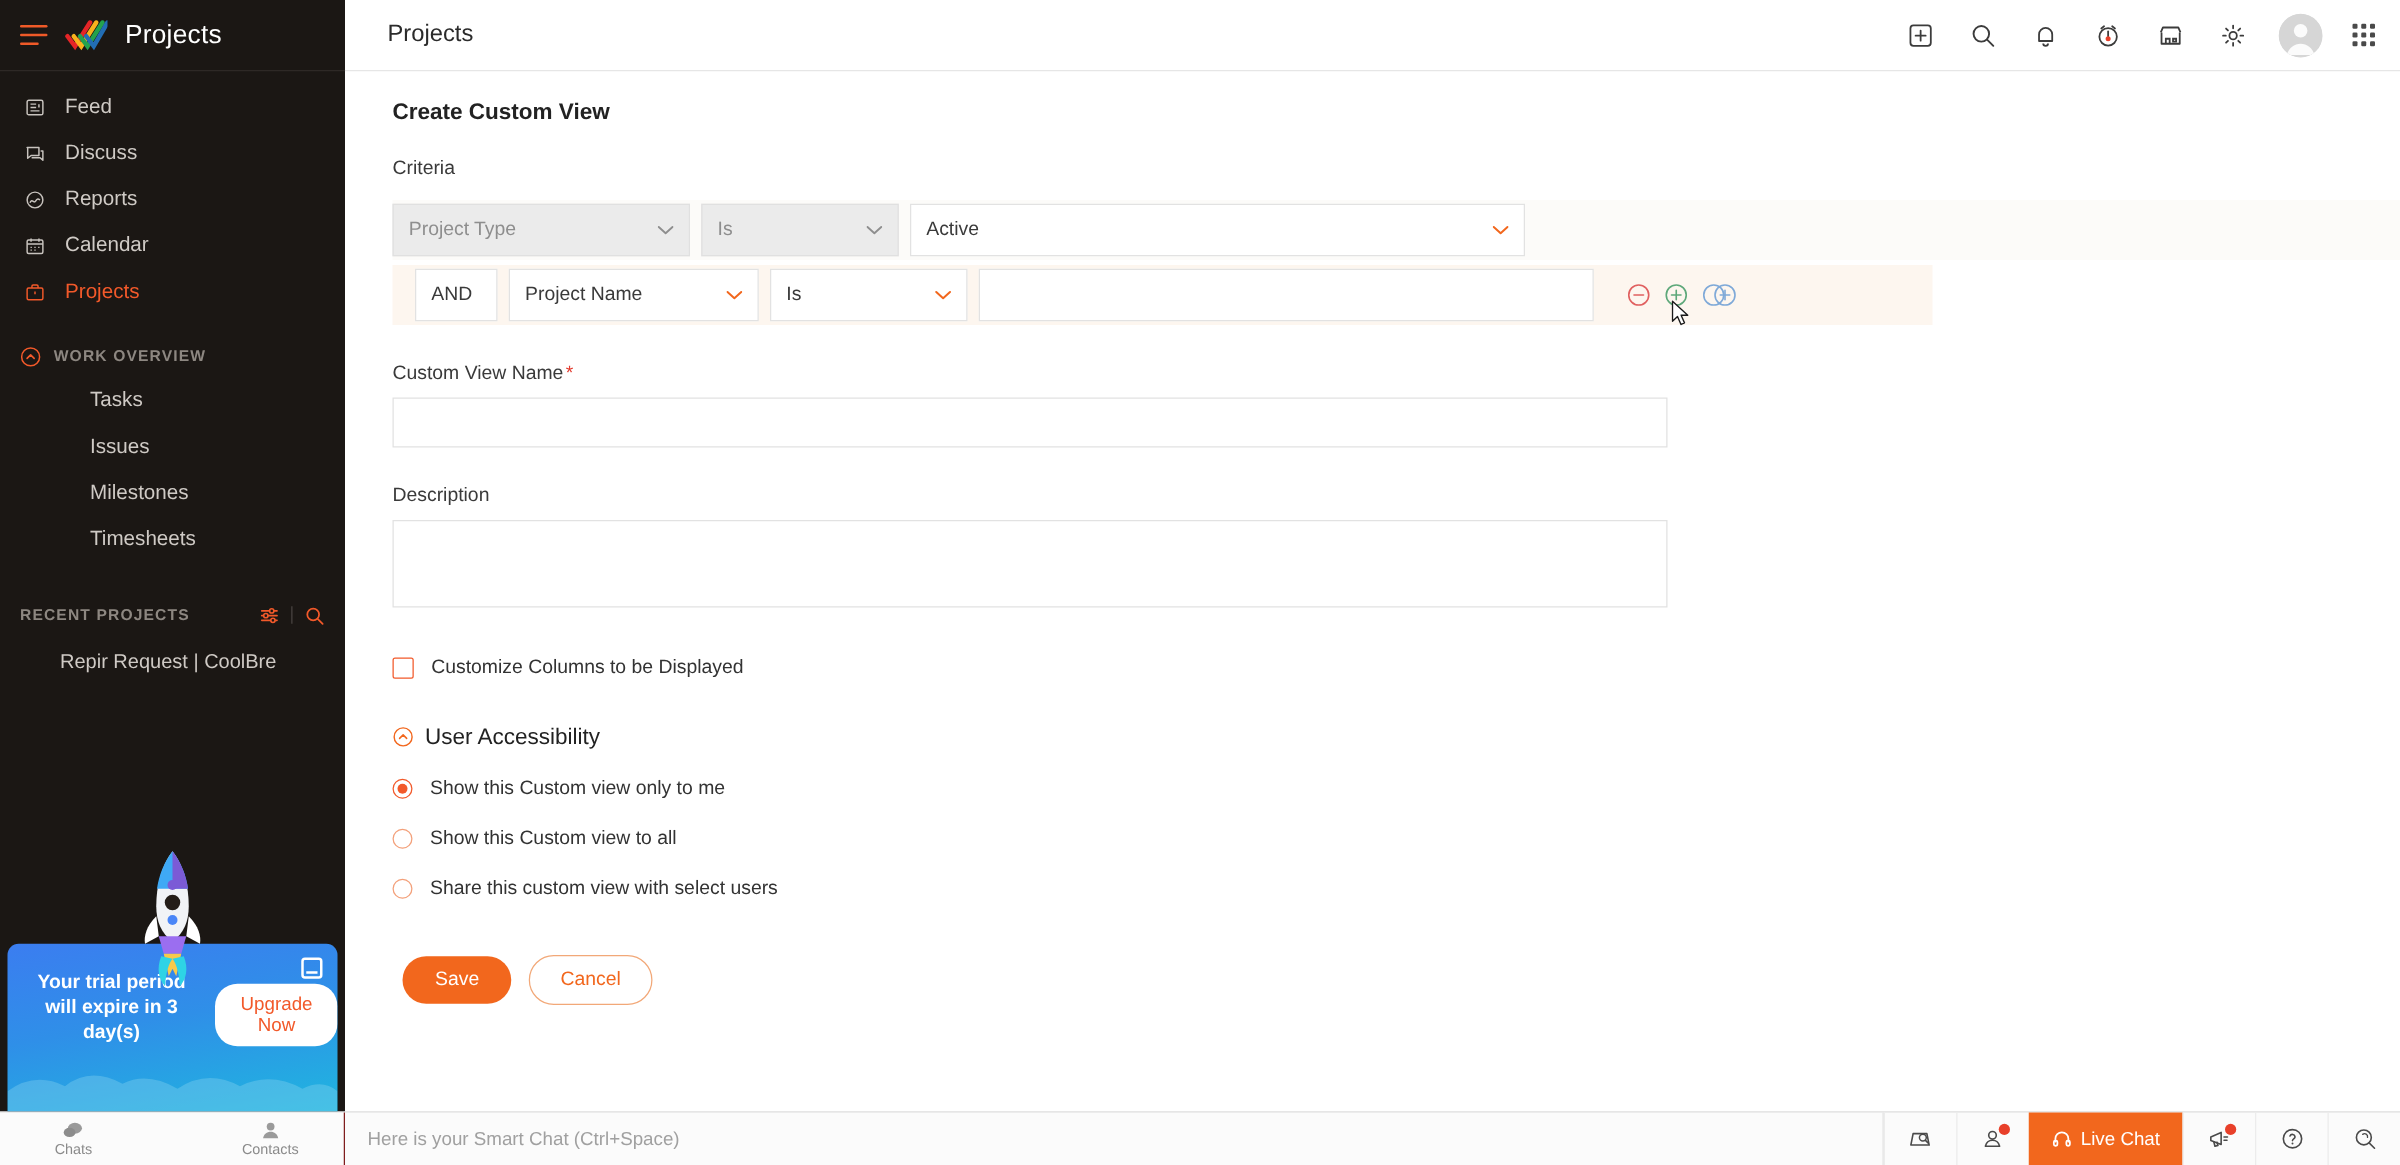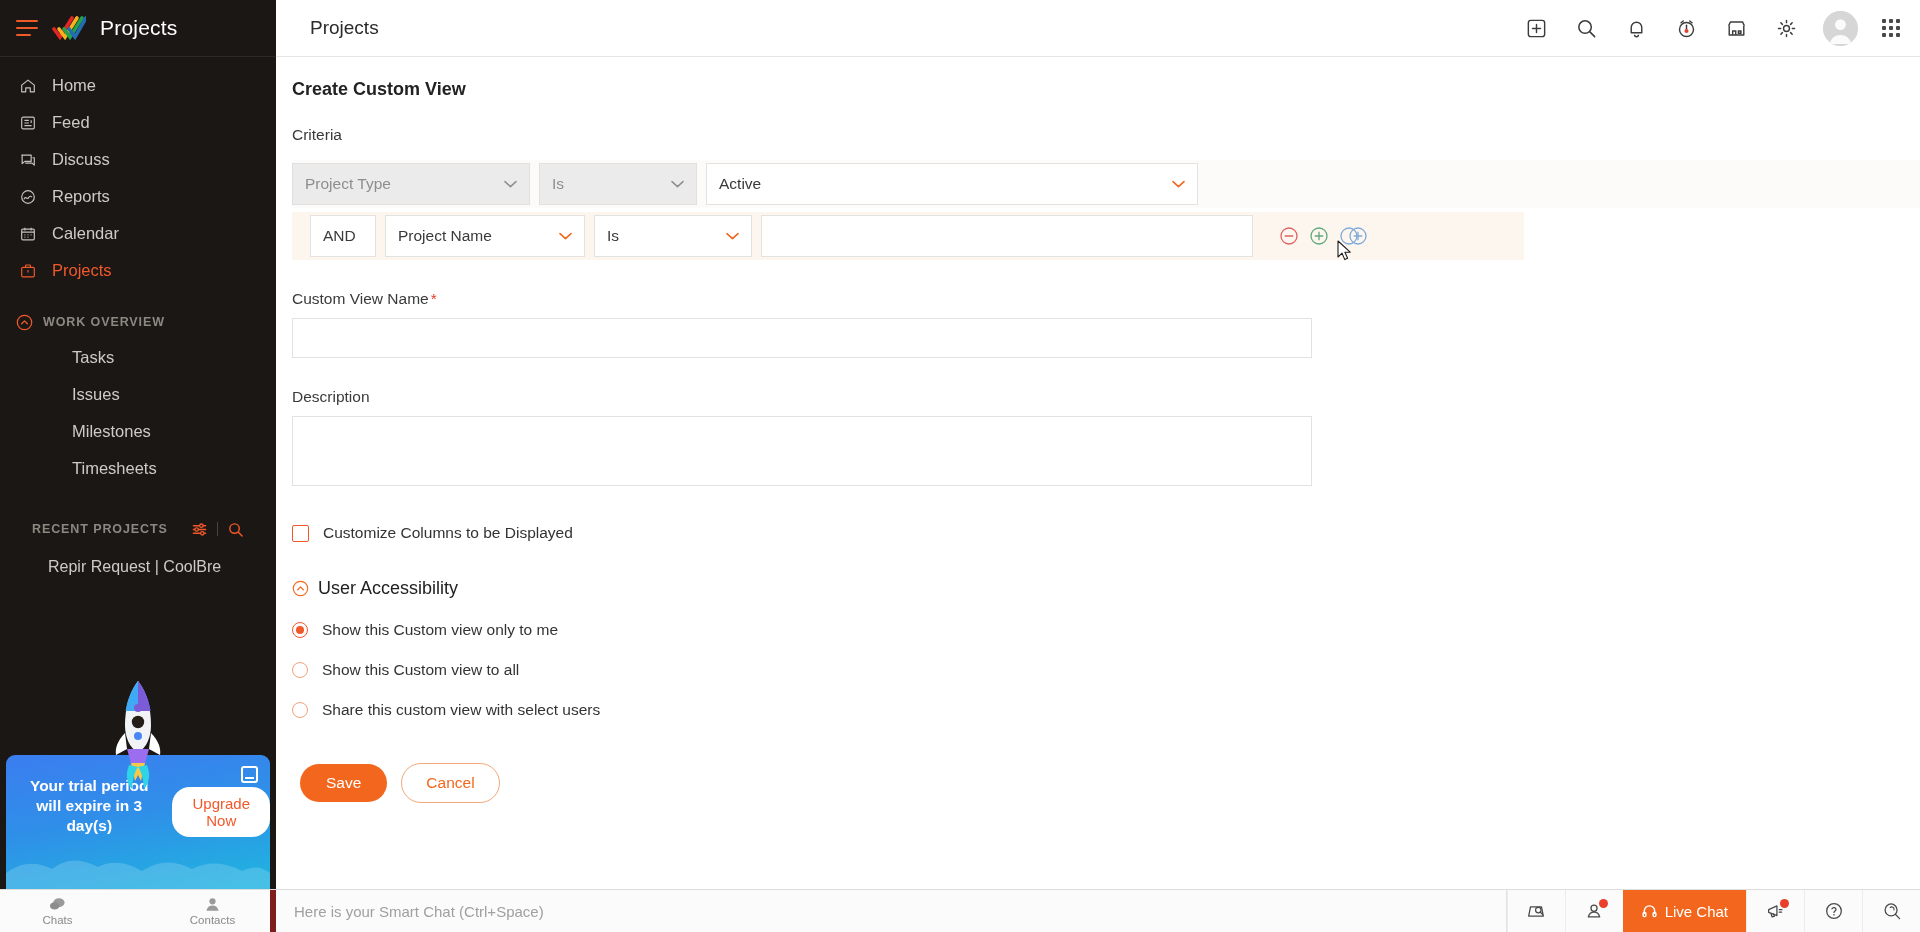--- a/index.html
+++ b/index.html
@@ -56,21 +56,21 @@
   }
   .sb-section .chev-circle { width: 17px; height: 17px; flex: 0 0 17px; }
   .sb-sub {
     padding: 0 16px 0 48px; height: 37px;
     display: flex; align-items: center;
     font-size: 16.5px; color: #cfcac5; cursor: pointer; margin-left: 24px;
   }
 
   .sb-recent {
     display: flex; align-items: center;
-    padding: 0 32px; height: 40px; margin-top: 22px;
+    padding: 0 16px; height: 40px; margin-top: 22px;
     font-size: 12.5px; letter-spacing: .9px; font-weight: bold; color: #8d8781;
   }
   .sb-recent .rp-tools { margin-left: auto; display: flex; align-items: center; gap: 9px; }
   .sb-recent .rp-tools svg { width: 17px; height: 17px; }
   .rp-divider { width: 1px; height: 14px; background: #4a4441; }
   .sb-project {
     padding: 0 10px 0 48px; height: 36px;
     display: flex; align-items: center;
     font-size: 16px; color: #cfcac5; cursor: pointer;
     white-space: nowrap; overflow: hidden;
@@ -127,21 +127,21 @@
     width: 35px; height: 35px; border-radius: 50%;
     background: #d9d9d9; overflow: hidden; cursor: pointer;
     display: flex; align-items: flex-end; justify-content: center;
   }
   .grid-ic { display: grid; grid-template-columns: repeat(3,4px);
     grid-template-rows: repeat(3,4px); gap: 3px; cursor: pointer; }
   .grid-ic i { display:block; width: 4px; height: 4px; background: #4a4a4a; border-radius: 1px; }
 
   
   .content { flex: 1; overflow: auto; padding: 22px 0 0 0; }
-  .content-inner { padding-left: 16px; }
+  .content-inner { padding-left: 38px; }
   .page-title { font-size: 18px; font-weight: bold; color: #222; margin-bottom: 26px; }
   .criteria-label { font-size: 15.5px; color: #3a3a3a; margin-bottom: 16px; }
 
   
   .crit-row { display: flex; align-items: center; height: 48px; margin-bottom: 4px; }
   .crit-row.r1 { background: #fcfbf9; }
   .crit-row.r2 { background: #fdf6ef; width: 1232px; }
   .sel {
     height: 42px; display: flex; align-items: center;
     background: #fff; border: 1px solid #e2e2e2;
@@ -205,21 +205,21 @@
     padding: 10px 24px; font-size: 15.5px; cursor: pointer;
     font-family: "Liberation Sans", sans-serif;
   }
 
   
   .bottombar {
     height: 43px; flex: 0 0 43px;
     display: flex; align-items: stretch;
     background: #fbfbfb; border-top: 1px solid #dedede;
   }
-  .bb-left { width: 276px; flex: 0 0 276px; display: flex; border-right: 6px solid #7f1d1d; gap: 40px; }
+  .bb-left { width: 276px; flex: 0 0 276px; display: flex; border-right: 1px solid #7f1d1d; gap: 40px; }
   .bb-tab {
     flex: 1; display: flex; flex-direction: column; align-items: center;
     justify-content: center; gap: 1px; cursor: pointer;
   }
   .bb-tab svg { width: 17px; height: 17px; }
   .bb-tab span { font-size: 11.5px; color: #8a8a8a; }
   .bb-chat {
     flex: 1; display: flex; align-items: center; padding: 0 18px;
     font-size: 15px; color: #a0a0a0; border-right: 1px solid #e2e2e2;
   }
@@ -257,28 +257,20 @@
       <svg class="brand-logo" viewBox="0 0 34 26">
         <path d="M2 14 L8 22 L20 3" stroke="#e42527" stroke-width="3.6" fill="none" stroke-linecap="round"></path>
         <path d="M7 14 L13 22 L25 3" stroke="#f9b21d" stroke-width="3.6" fill="none" stroke-linecap="round"></path>
         <path d="M12 14 L18 22 L30 3" stroke="#23a24d" stroke-width="3.6" fill="none" stroke-linecap="round"></path>
         <path d="M17 14 L23 22 L34 3" stroke="#226db4" stroke-width="3.6" fill="none" stroke-linecap="round"></path>
       </svg>
       <div class="brand-name">Projects</div>
     </div>
 
     <nav class="sb-nav">
-      <div class="sb-item">
-        <span class="sb-ic">
-          <svg viewBox="0 0 20 20" fill="none" stroke="#c8c3be" stroke-width="1.3">
-            <path d="M3 9 L10 3.5 L17 9 V16.5 H12.5 V12 H7.5 V16.5 H3 Z" stroke-linejoin="round"></path>
-          </svg>
-        </span>
-        <span>Home</span>
-      </div>
       <div class="sb-item">
         <span class="sb-ic">
           <svg viewBox="0 0 20 20" fill="none" stroke="#c8c3be" stroke-width="1.3">
             <rect x="3" y="3.5" width="14" height="13" rx="1.5"></rect>
             <path d="M6 7h5M6 10h5M6 13h8M13.5 7v3"></path>
           </svg>
         </span>
         <span>Feed</span>
       </div>
       <div class="sb-item">

